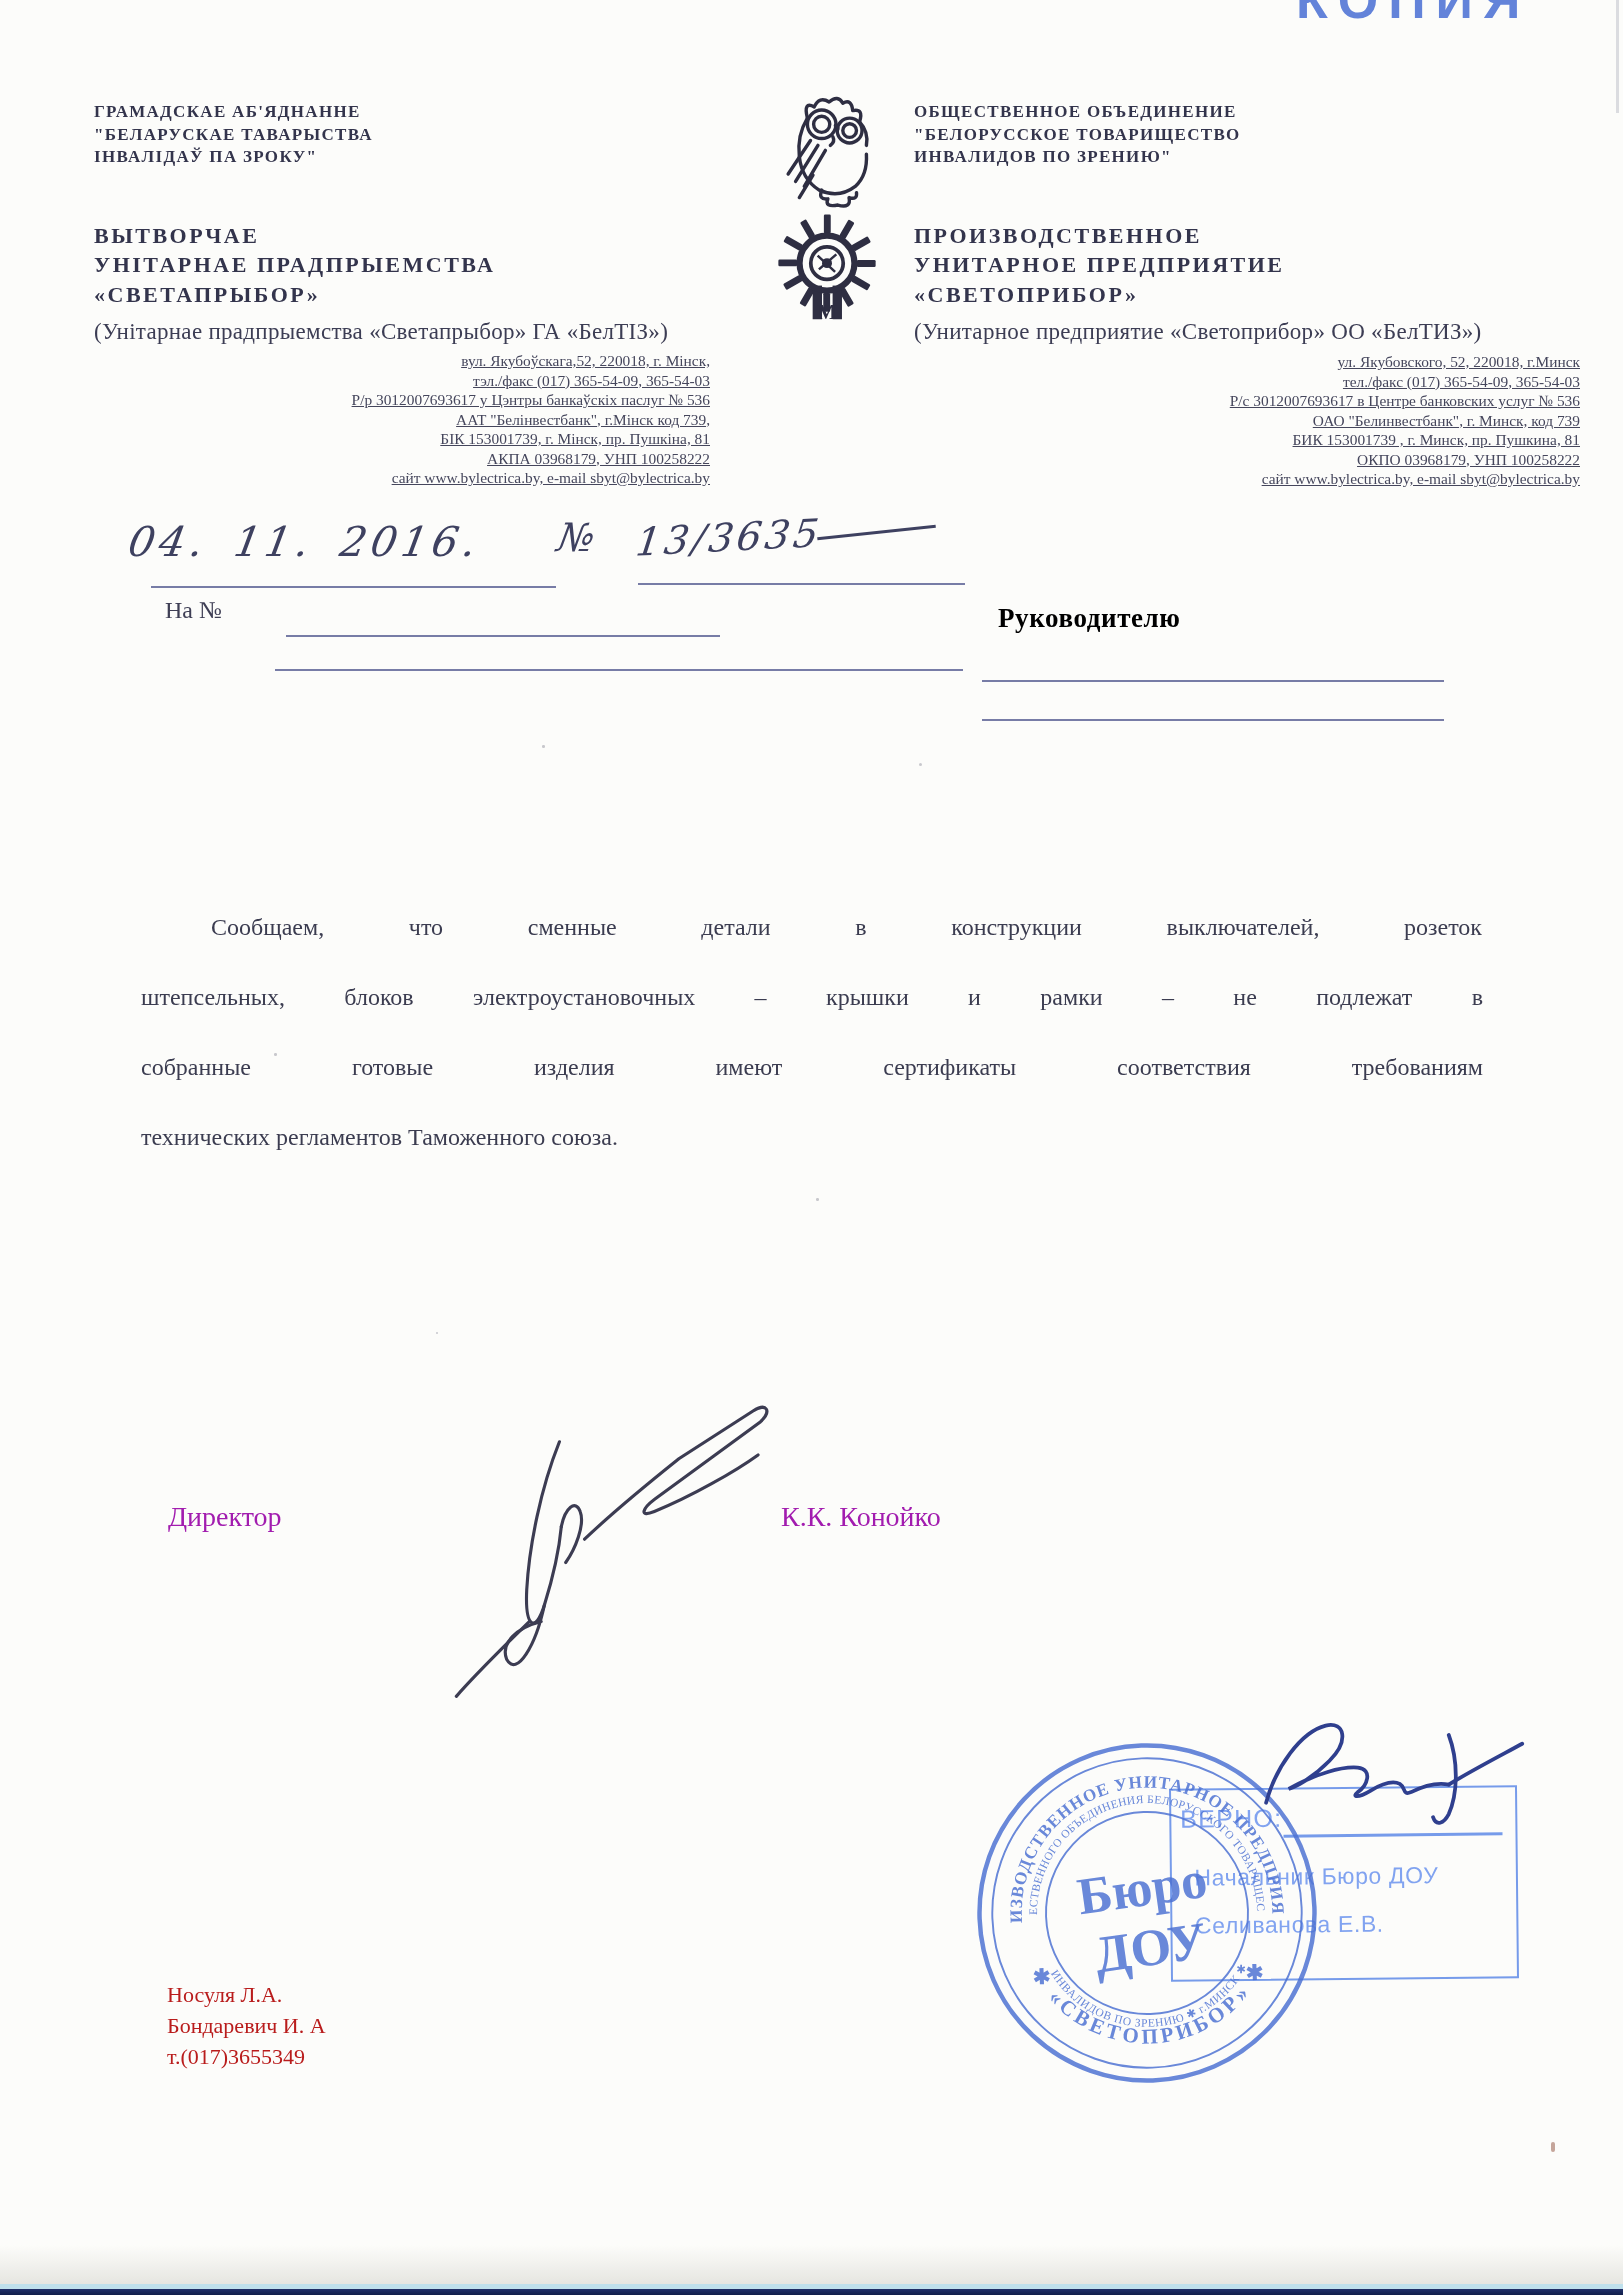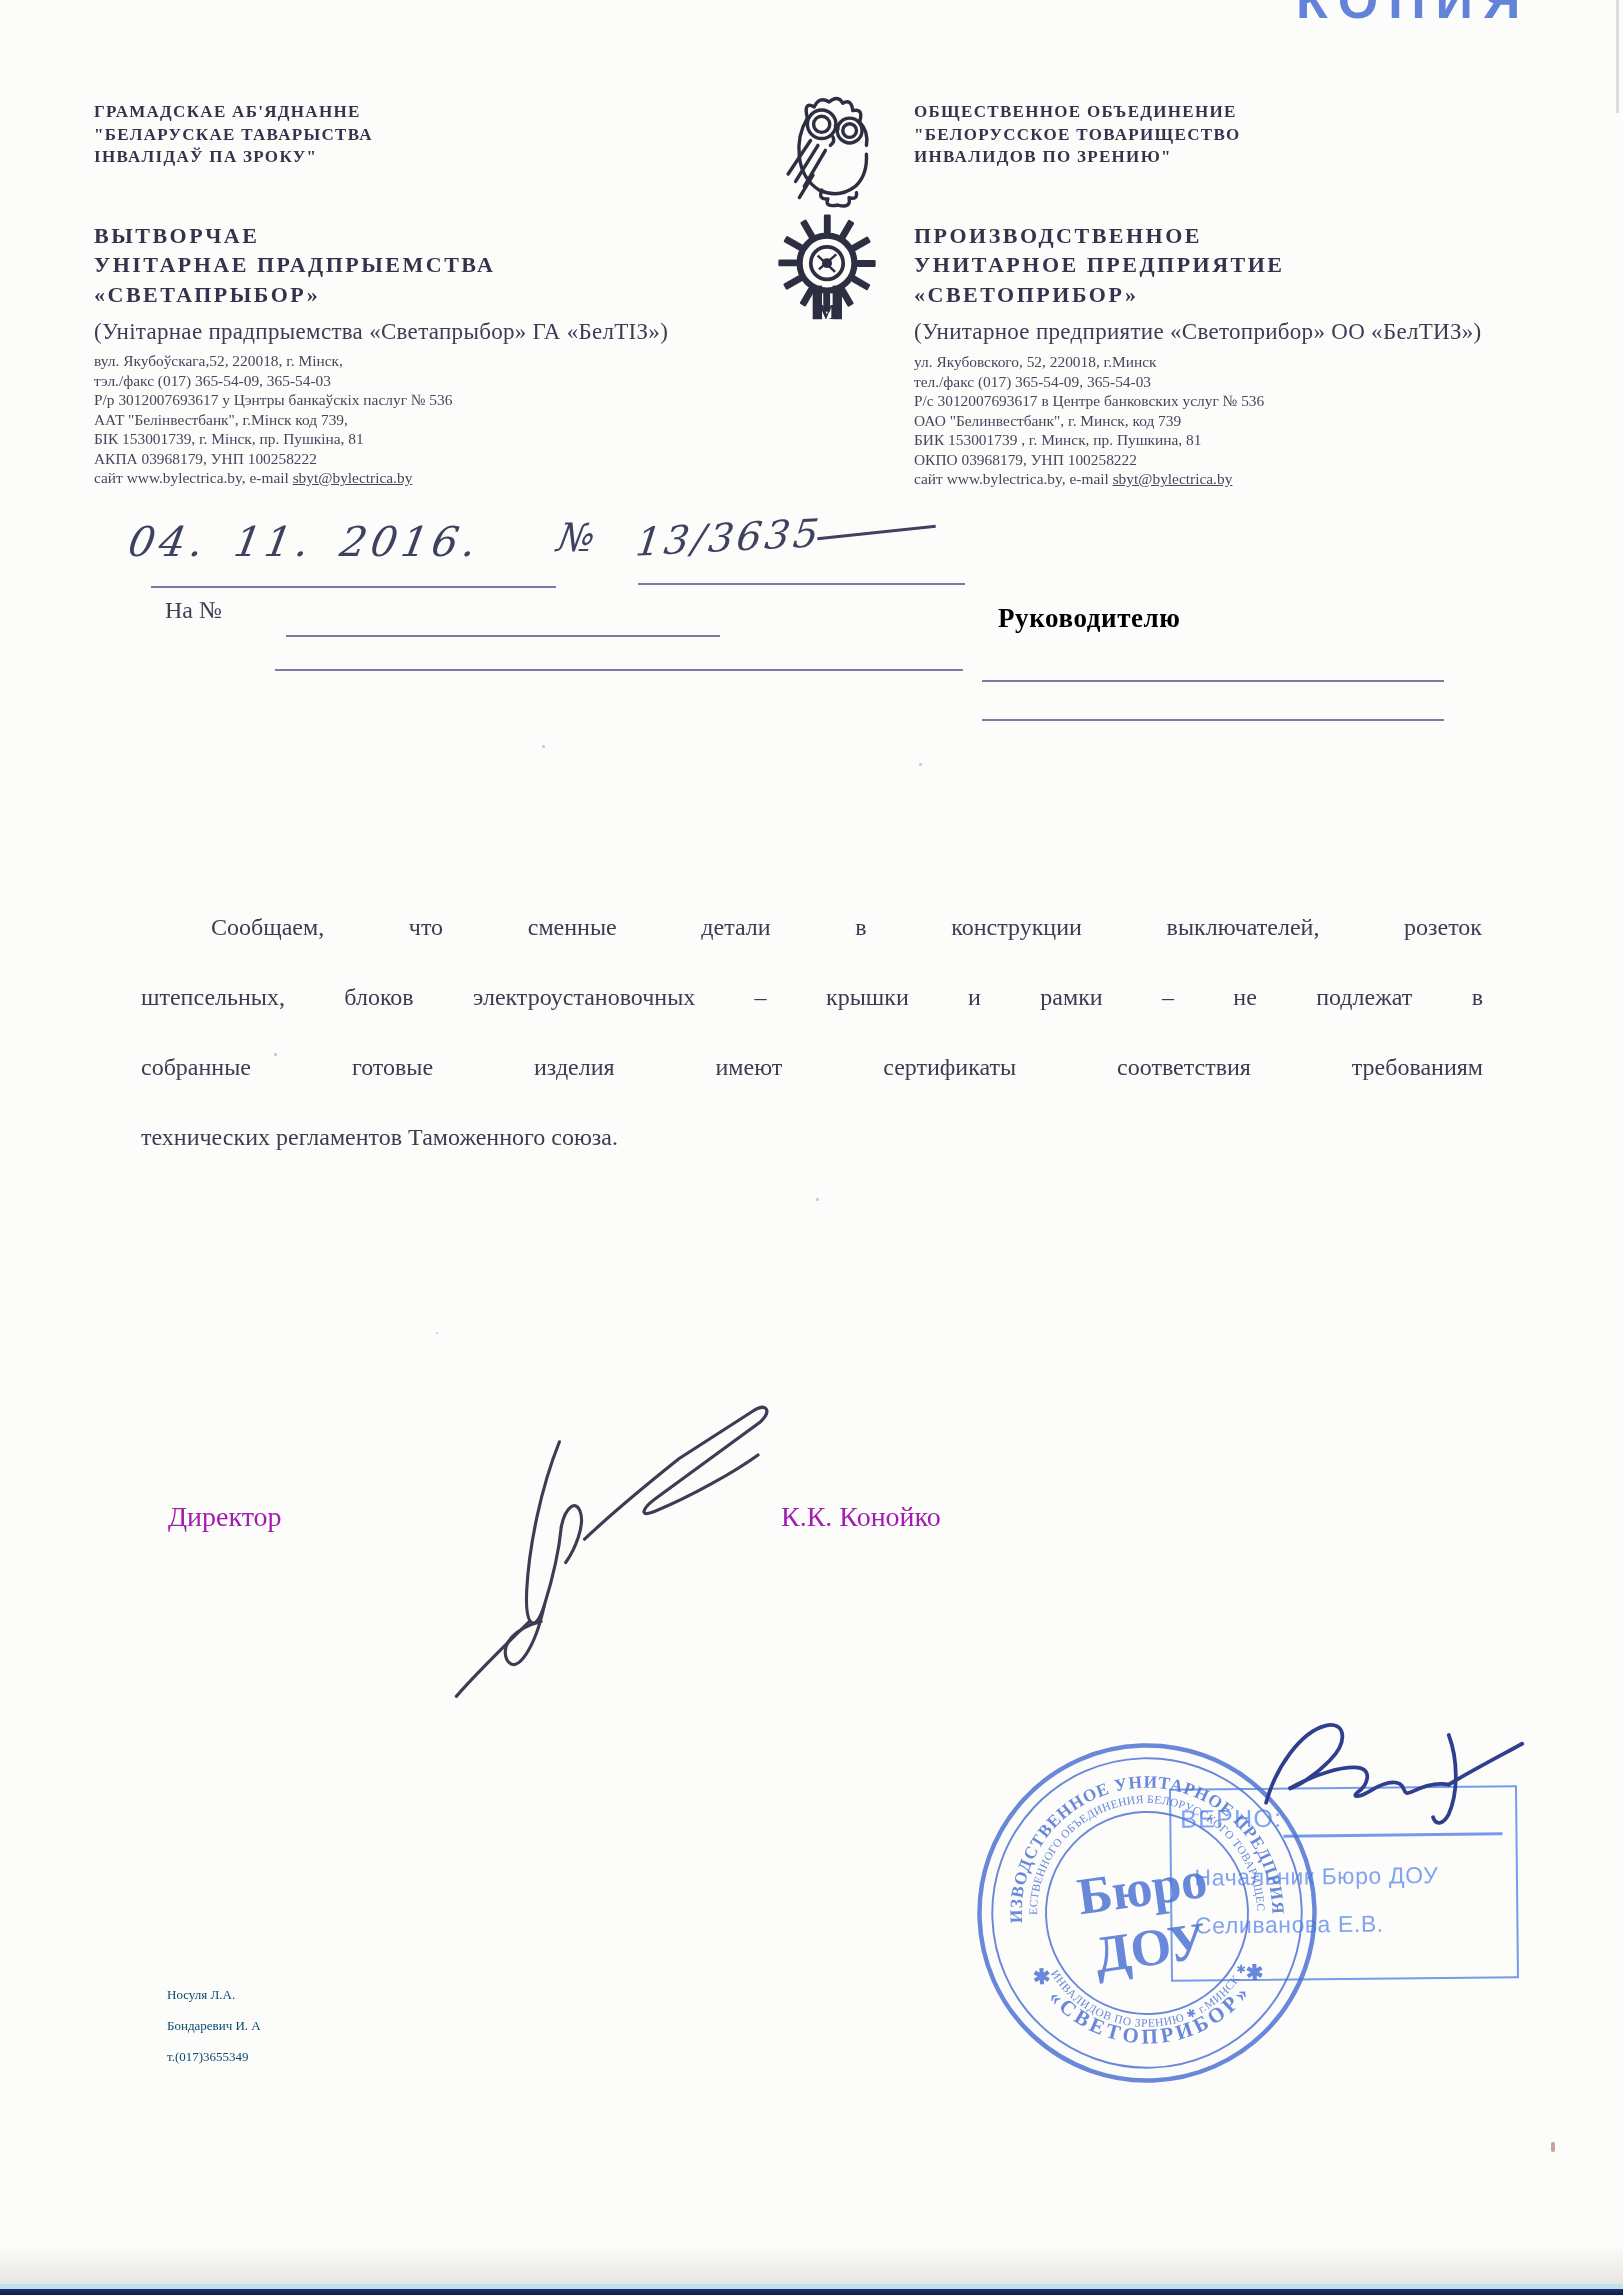--- a/index.html
+++ b/index.html
@@ -5,21 +5,21 @@
   html,body{margin:0;padding:0;background:#9a9a9a;}
   .page{position:relative;width:1624px;height:2295px;background:#fcfcfa;overflow:hidden;
         font-family:"Liberation Serif",serif;color:#3a3b4e;}
   .abs{position:absolute;}
   
   .lh{position:absolute;color:#33344c;}
   .lh .org div{font-size:17px;font-weight:bold;letter-spacing:1.3px;line-height:22.6px;}
   .lh .company{margin-top:52px;}
   .lh .company div{font-size:22px;font-weight:bold;letter-spacing:2.5px;line-height:29.5px;}
   .lh .subtitle{margin-top:10px;font-size:23px;letter-spacing:0.3px;color:#3c3d54;}
-  .addr{position:absolute;text-align:left;font-size:15.4px;line-height:19.5px;color:#45465c;}
+  .addr{position:absolute;text-align:right;font-size:15.4px;line-height:19.5px;color:#45465c;text-decoration:underline;}
   .addr .email{text-decoration:underline;}
   
   .hw{position:absolute;font-family:"DejaVu Serif",serif;font-style:italic;color:#3e4160;
       transform:skewX(-10deg);}
   .rule{position:absolute;height:1.9px;background:#777ca6;}
   .label{position:absolute;font-size:24px;color:#3f3f55;}
   .recipient{position:absolute;font-size:27px;font-weight:bold;letter-spacing:0.6px;color:#000000;}
   
   .body-text{position:absolute;font-size:24px;color:#3b3c50;}
   .body-text .bl{display:block;width:1342px;line-height:70px;text-align:justify;text-align-last:justify;}
@@ -29,21 +29,21 @@
   
   .round-stamp{position:absolute;opacity:0.84;transform:rotate(-2deg);}
   .certify-box{position:absolute;border:2.5px solid #6f96ea;transform:rotate(-0.6deg);opacity:0.95;}
   .certify-box .cb-label{position:absolute;left:8.8px;top:14px;font-family:"Liberation Sans",sans-serif;
       font-size:25px;color:#7b9ff0;letter-spacing:1.3px;}
   .certify-box .cb-rule{position:absolute;left:112px;top:45px;width:219px;height:2.5px;background:#6f96ea;}
   .certify-box .cb-line{position:absolute;left:22.6px;font-family:"Liberation Sans",sans-serif;
       font-size:23px;color:#7b9ff0;letter-spacing:0.6px;}
   .copy-stamp{position:absolute;left:1296px;top:-30px;font-family:"Liberation Sans",sans-serif;
       font-size:52px;font-weight:bold;letter-spacing:10px;color:#5377d6;opacity:0.9;}
-  .footer{position:absolute;font-size:13px;line-height:31px;color:#0c4a6e;}
+  .footer{position:absolute;font-size:22px;line-height:31px;color:#b91c1c;}
   .speck{position:absolute;background:#8a8a96;border-radius:50%;opacity:0.45;}
 </style>
 </head>
 <body>
 
 <div class="page">
 
   <div class="copy-stamp">КОПИЯ</div>
 
   <div class="lh" style="left:94px;top:101px;width:616px;">

